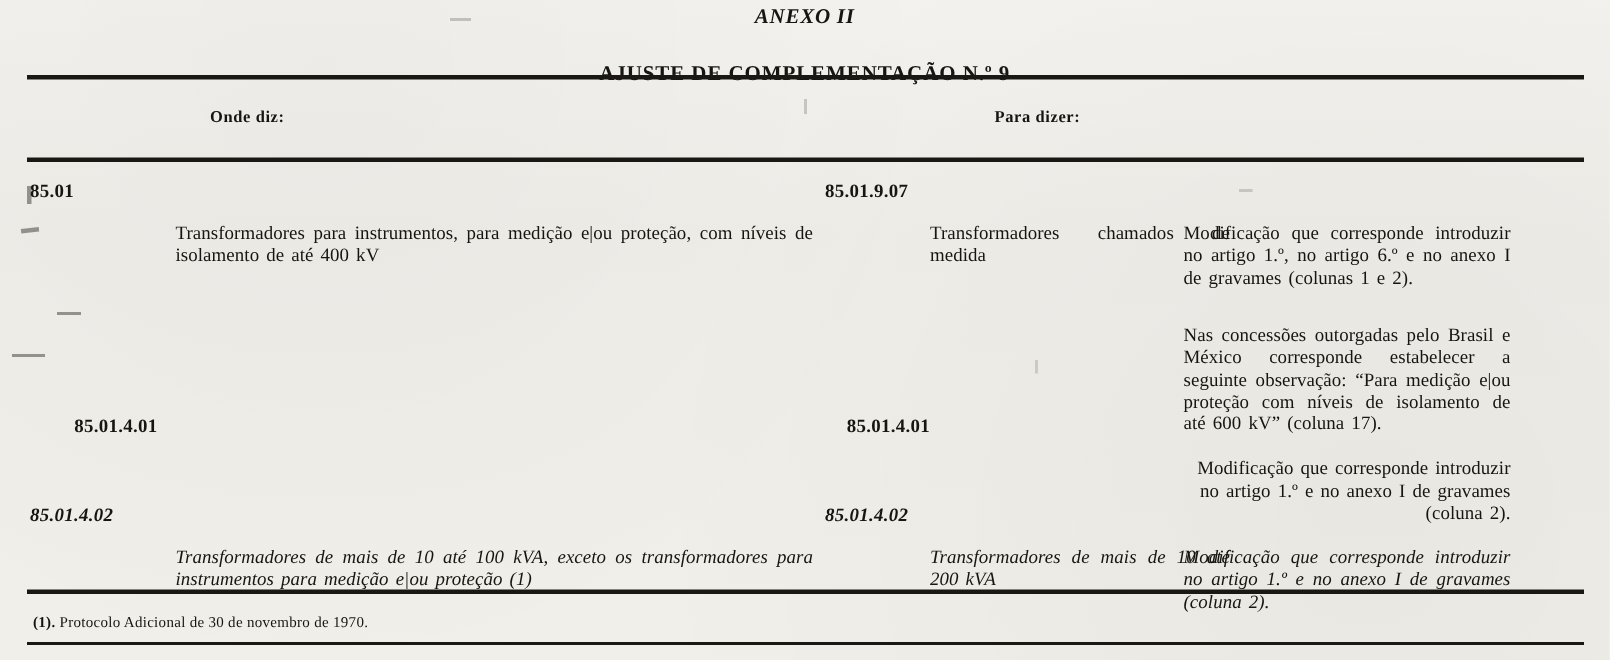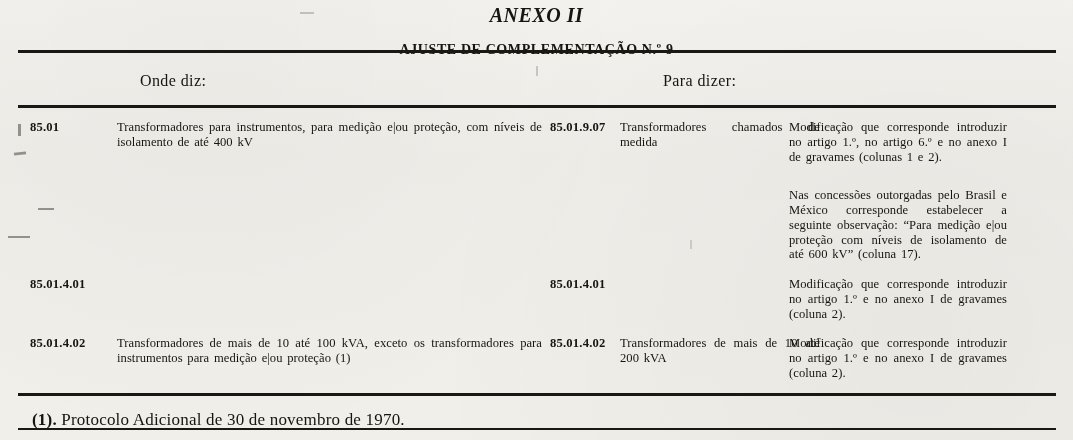--- a/index.html
+++ b/index.html
@@ -26,21 +26,21 @@
     background-color: #f1efe9;
   }
   .hdr-title {
     position: absolute;
     top: 4px;
     left: 0;
     width: 100%;
     text-align: center;
     font-style: italic;
     font-weight: bold;
-    font-size: 20px;
+    font-size: 14px;
     letter-spacing: 0.5px;
   }
   .hdr-sub {
     position: absolute;
     top: 42px;
     left: 0;
     width: 100%;
     text-align: center;
     font-weight: bold;
     font-size: 14px;
@@ -53,60 +53,60 @@
     background: #1b1813;
   }
   .rule.top    { top: 50px;  height: 3px; }
   .rule.second { top: 105px; height: 3px; }
   .rule.bottom { top: 393px; height: 3px; }
   .rule.foot   { top: 428px; height: 2px; }
 
   .col-head {
     position: absolute;
     top: 72px;
-    font-weight: normal;
-    font-size: 16px;
+    font-weight: bold;
+    font-size: 11px;
     letter-spacing: 0.4px;
   }
   .col-head.left  { left: 140px; }
   .col-head.right { left: 663px; }
 
   .cell {
     position: absolute;
     font-size: 12.6px;
     line-height: 1.18;
     text-align: justify;
     letter-spacing: 0.05px;
     word-spacing: 1.5px;
+    margin-top: 28px;
   }
   .code {
     position: absolute;
     font-size: 12.6px;
     font-weight: bold;
     letter-spacing: 0.2px;
   }
-  .c-a-code { left: 30px;  width: 85px; }
+  .c-a-code { left: 20px;  width: 85px; }
   .c-a-txt  { left: 117px; width: 425px; }
   .c-b-code { left: 550px; width: 70px; }
   .c-b-txt  { left: 620px; width: 200px; }
   .c-c-txt  { left: 789px; width: 218px; }
 
   .r1 { top: 120px; }
   .r1b { top: 188px; }
-  .r2 { top: 277px; }
-  .r3 { top: 336px; }
+  .r2 { top: 277px; text-align: right; }
+  .r3 { top: 336px; font-style: italic; }
 
   .footnote {
     position: absolute;
     top: 410px;
     left: 22px;
-    font-size: 17px;
+    font-size: 10px;
     font-weight: bold;
     letter-spacing: 0.2px;
-    margin-left: 10px;
   }
   .footnote .fn-text { font-weight: normal; }
 
   
   .speck {
     position: absolute;
     background: rgba(40,35,28,0.45);
   }
   .sp1 { left: 18px;  top: 124px; width: 3px;  height: 12px; }
   .sp2 { left: 14px;  top: 152px; width: 12px; height: 3px; transform: rotate(-6deg); }

